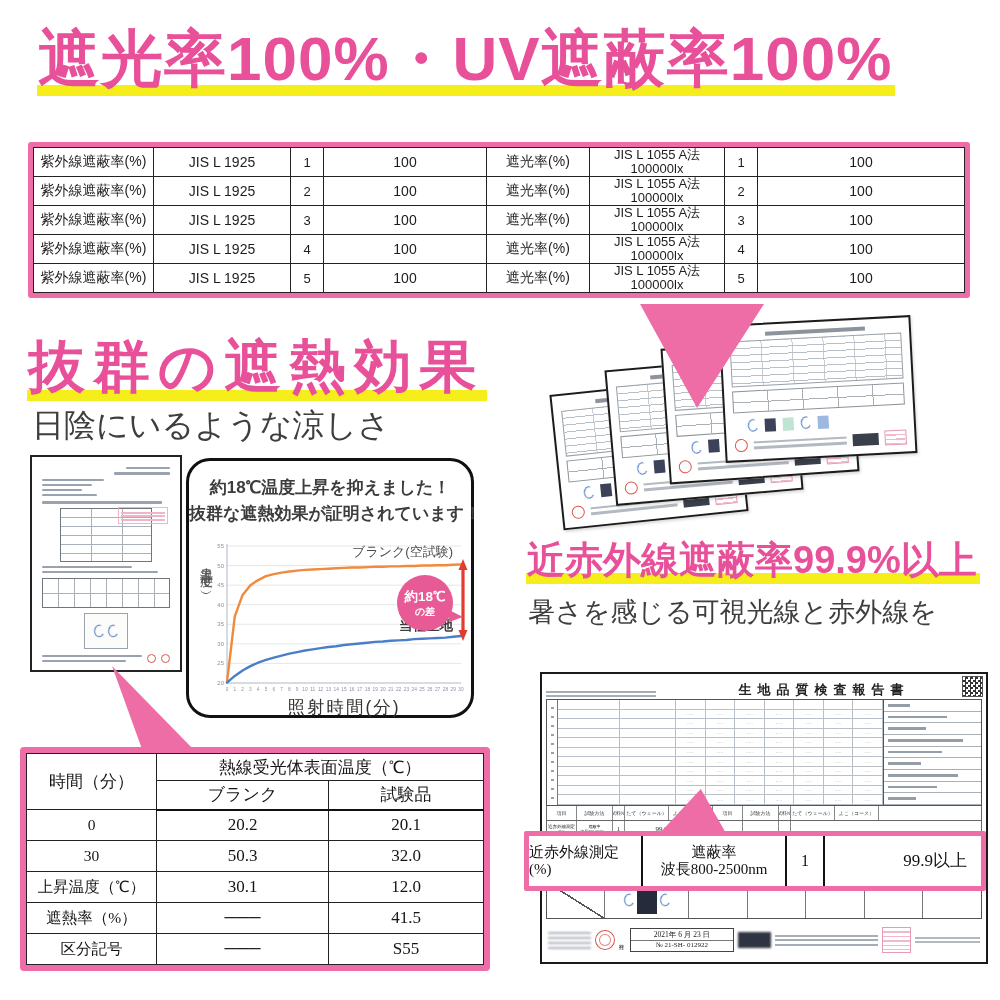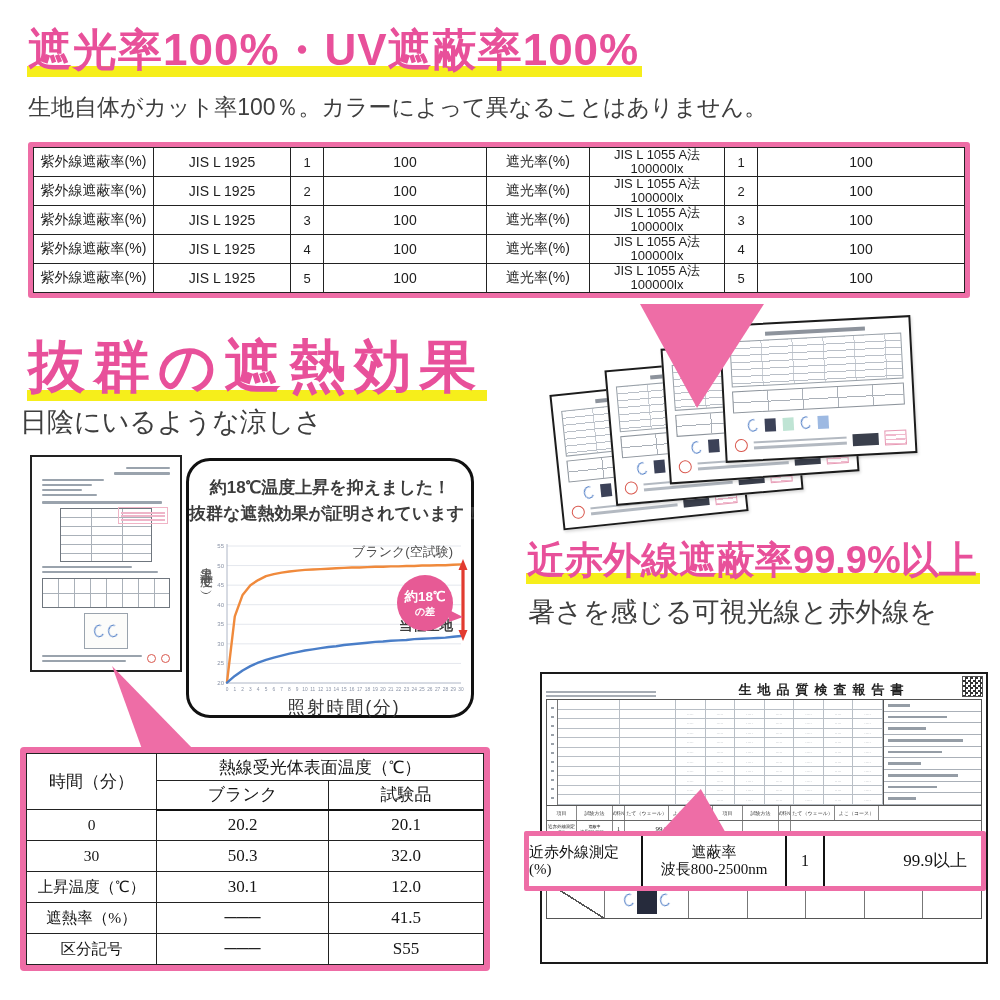--- a/index.html
+++ b/index.html
@@ -9,26 +9,26 @@
     --tx:#3e3e3e;
   }
   *{margin:0;padding:0;box-sizing:border-box}
   html,body{background:#fff}
   .page{position:relative;width:1000px;height:1000px;background:#fff;overflow:hidden;
         font-family:"Liberation Sans",sans-serif;}
 
   
   .hl{display:inline-block;position:absolute;color:var(--pk);font-weight:700;line-height:1.08;
       background:linear-gradient(to top,var(--yl) 11px,transparent 11px);padding:0 3px 3px 1px;white-space:nowrap}
-  .h1{left:27px;top:26px;font-size:44px;letter-spacing:1px}
+  .h1{left:37px;top:26px;font-size:62px;letter-spacing:1px}
   .h2{left:27px;top:336px;font-size:57px;letter-spacing:8px}
   .h3{left:526px;top:540px;font-size:38px;letter-spacing:0px}
   .sub{position:absolute;color:var(--tx);white-space:nowrap}
   .sub1{left:28px;top:92px;font-size:23px}
-  .sub2{left:20px;top:404px;font-size:27px}
+  .sub2{left:32px;top:404px;font-size:32px}
   .sub3a{left:528px;top:594px;font-size:27px}
   .sub3b{left:528px;top:628px;font-size:27px}
 
   
   .t1wrap{position:absolute;left:28px;top:142px;width:942px;border:5px solid var(--pkb);
           border-radius:3px;background:#fff;z-index:9}
   table.t1{width:100%;border-collapse:collapse;table-layout:fixed;font-size:14px;color:#1d1d1d}
   table.t1 td{border:1.5px solid #222;height:29px;text-align:center;vertical-align:middle;
               overflow:hidden;white-space:nowrap}
   table.t1 td.two{white-space:pre-line;font-size:13px;line-height:1.05}
@@ -167,21 +167,20 @@
   .co2{flex:0 0 144px;font-size:15px}
   .co3{flex:0 0 38px;font-size:16px}
   .co4{flex:1;border-right:none;align-items:flex-end;padding-right:14px;font-size:17px}
 </style>
 </head>
 <body>
 
 <div class="page">
 
   <h1 class="hl h1">遮光率100%・UV遮蔽率100%</h1>
-  <div class="sub sub1">生地自体がカット率100％。カラーによって異なることはありません。</div>
 
   <div class="t1wrap">
     <table class="t1" id="shadingTable">
       <colgroup>
           <col style="width:120px">
           <col style="width:137px">
           <col style="width:33px">
           <col style="width:163px">
                 <col style="width:103px">
           <col style="width:135px">
@@ -687,20 +686,40 @@
         <span class="gl"></span>
         <i class="fab"></i>
         <span class="gl"></span>
       </div>
       <div class="swc"></div>
         <div class="swc"></div>
         <div class="swc"></div>
       <div class="swc"></div>
         <div class="swc" style="border-right:none"></div>
     </div>
+    <div class="rd-foot">
+      <i class="fblur"></i>
+      <i class="ring red"></i>
+      <span class="vIssue">発行</span>
+      <div class="dbox">
+        <span>2021年 6 月 23 日</span>
+        <span class="no">№ 21-SH- 012922</span>
+      </div>
+      <i class="navyblur"></i>
+      <div class="addr">
+          <i></i>
+          <i></i>
+          <i></i>
+        </div>
+      <i class="pstamp big"></i>
+      <div class="fine">
+          <i></i>
+          <i></i>
+        </div>
+    </div>
   </div>
 
   <div class="wedge wC"></div>
 
   <div class="callout">
     <div class="co co1">近赤外線測定(%)</div>
     <div class="co co2">
       <span>遮蔽率</span>
       <span>波長800-2500nm</span>
     </div>

